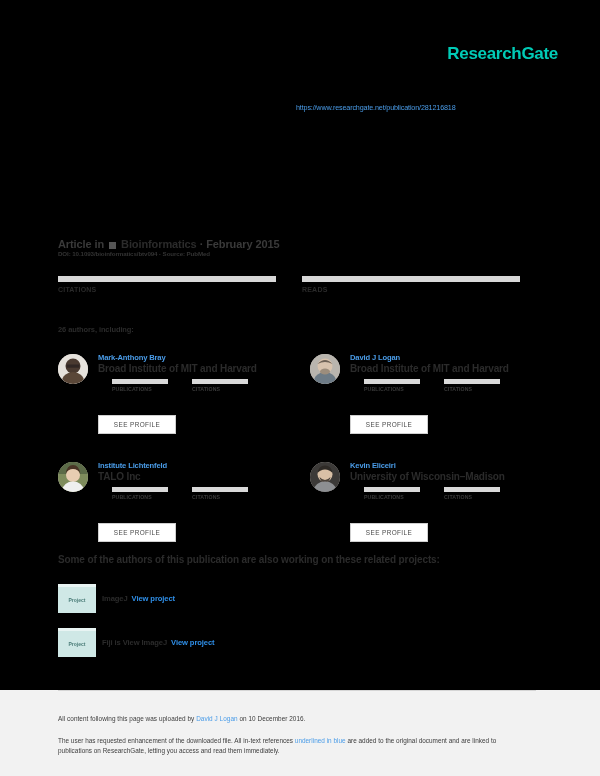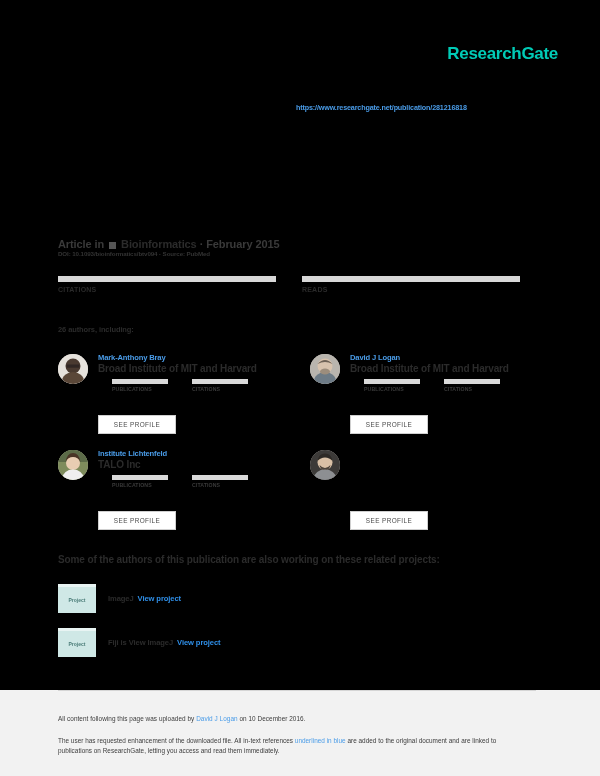--- a/index.html
+++ b/index.html
@@ -34,21 +34,21 @@
     color: #00cbb6;
     letter-spacing: -0.3px;
     font-family: "Liberation Sans", sans-serif;
   }
 
   .rg-url {
     position: absolute;
     left: 296px;
     top: 103px;
     font-size: 7.2px;
-    font-weight: bold;
+    font-weight: normal;
     color: #4a9ce8;
     letter-spacing: -0.15px;
     white-space: nowrap;
   }
 
   
   .article-meta {
     position: absolute;
     left: 58px;
     top: 238px;
@@ -114,21 +114,21 @@
     letter-spacing: -0.1px;
   }
 
   .authors-grid {
     position: absolute;
     left: 58px;
     top: 352px;
     width: 474px;
     display: flex;
     flex-wrap: wrap;
-    gap: 4px 30px;
+    gap: 16px 30px;
   }
   .author-card {
     width: 222px;
     height: 92px;
     position: relative;
   }
 
   .avatar {
     position: absolute;
     left: 0;
@@ -223,21 +223,21 @@
     border-top: 3px solid #e8f4f3;
     display: flex;
     align-items: center;
     justify-content: center;
     font-size: 5px;
     color: #4a7c78;
     font-weight: bold;
     flex: none;
   }
   .project-text {
-    margin-left: 12px;
+    margin-left: 6px;
     font-size: 7.6px;
     font-weight: bold;
     color: #2b2b2b;
     letter-spacing: -0.1px;
     white-space: nowrap;
   }
   .project-link {
     color: #2f8fe8;
     margin-left: 2px;
   }
@@ -398,20 +398,34 @@
     <div class="author-card">
       <div class="avatar">
         <svg width="30" height="30" viewBox="0 0 30 30">
           <rect width="30" height="30" fill="#3c3a38"></rect>
           <circle cx="15" cy="12.5" r="7.5" fill="#d9c0a6"></circle>
           <path d="M7.5 11 Q8.5 3.5 15 3.5 Q21.5 3.5 22.5 11 Q19.5 7.5 15 7.5 Q10.5 7.5 7.5 11Z" fill="#2e2a26"></path>
           <path d="M9.5 15 Q15 21 20.5 15 Q19.5 20 15 20.5 Q10.5 20 9.5 15Z" fill="#4a423a"></path>
           <ellipse cx="15" cy="28" rx="11" ry="8.5" fill="#8d8f92"></ellipse>
         </svg>
       </div>
+      <div class="author-body">
+        <div class="author-name">Kevin Eliceiri</div>
+        <div class="author-affil">University of Wisconsin–Madison</div>
+        <div class="author-stats">
+          <div class="a-stat">
+            <div class="a-stat-num"></div>
+            <div class="a-stat-label">PUBLICATIONS</div>
+          </div>
+          <div class="a-stat">
+            <div class="a-stat-num"></div>
+            <div class="a-stat-label">CITATIONS</div>
+          </div>
+        </div>
+      </div>
       <div class="see-profile">SEE PROFILE</div>
     </div>
 
   </div>
 
   <div class="projects-head">Some of the authors of this publication are also working on these related projects:</div>
 
   <div class="projects-list">
     <div class="project-row">
       <div class="project-thumb">Project</div>

